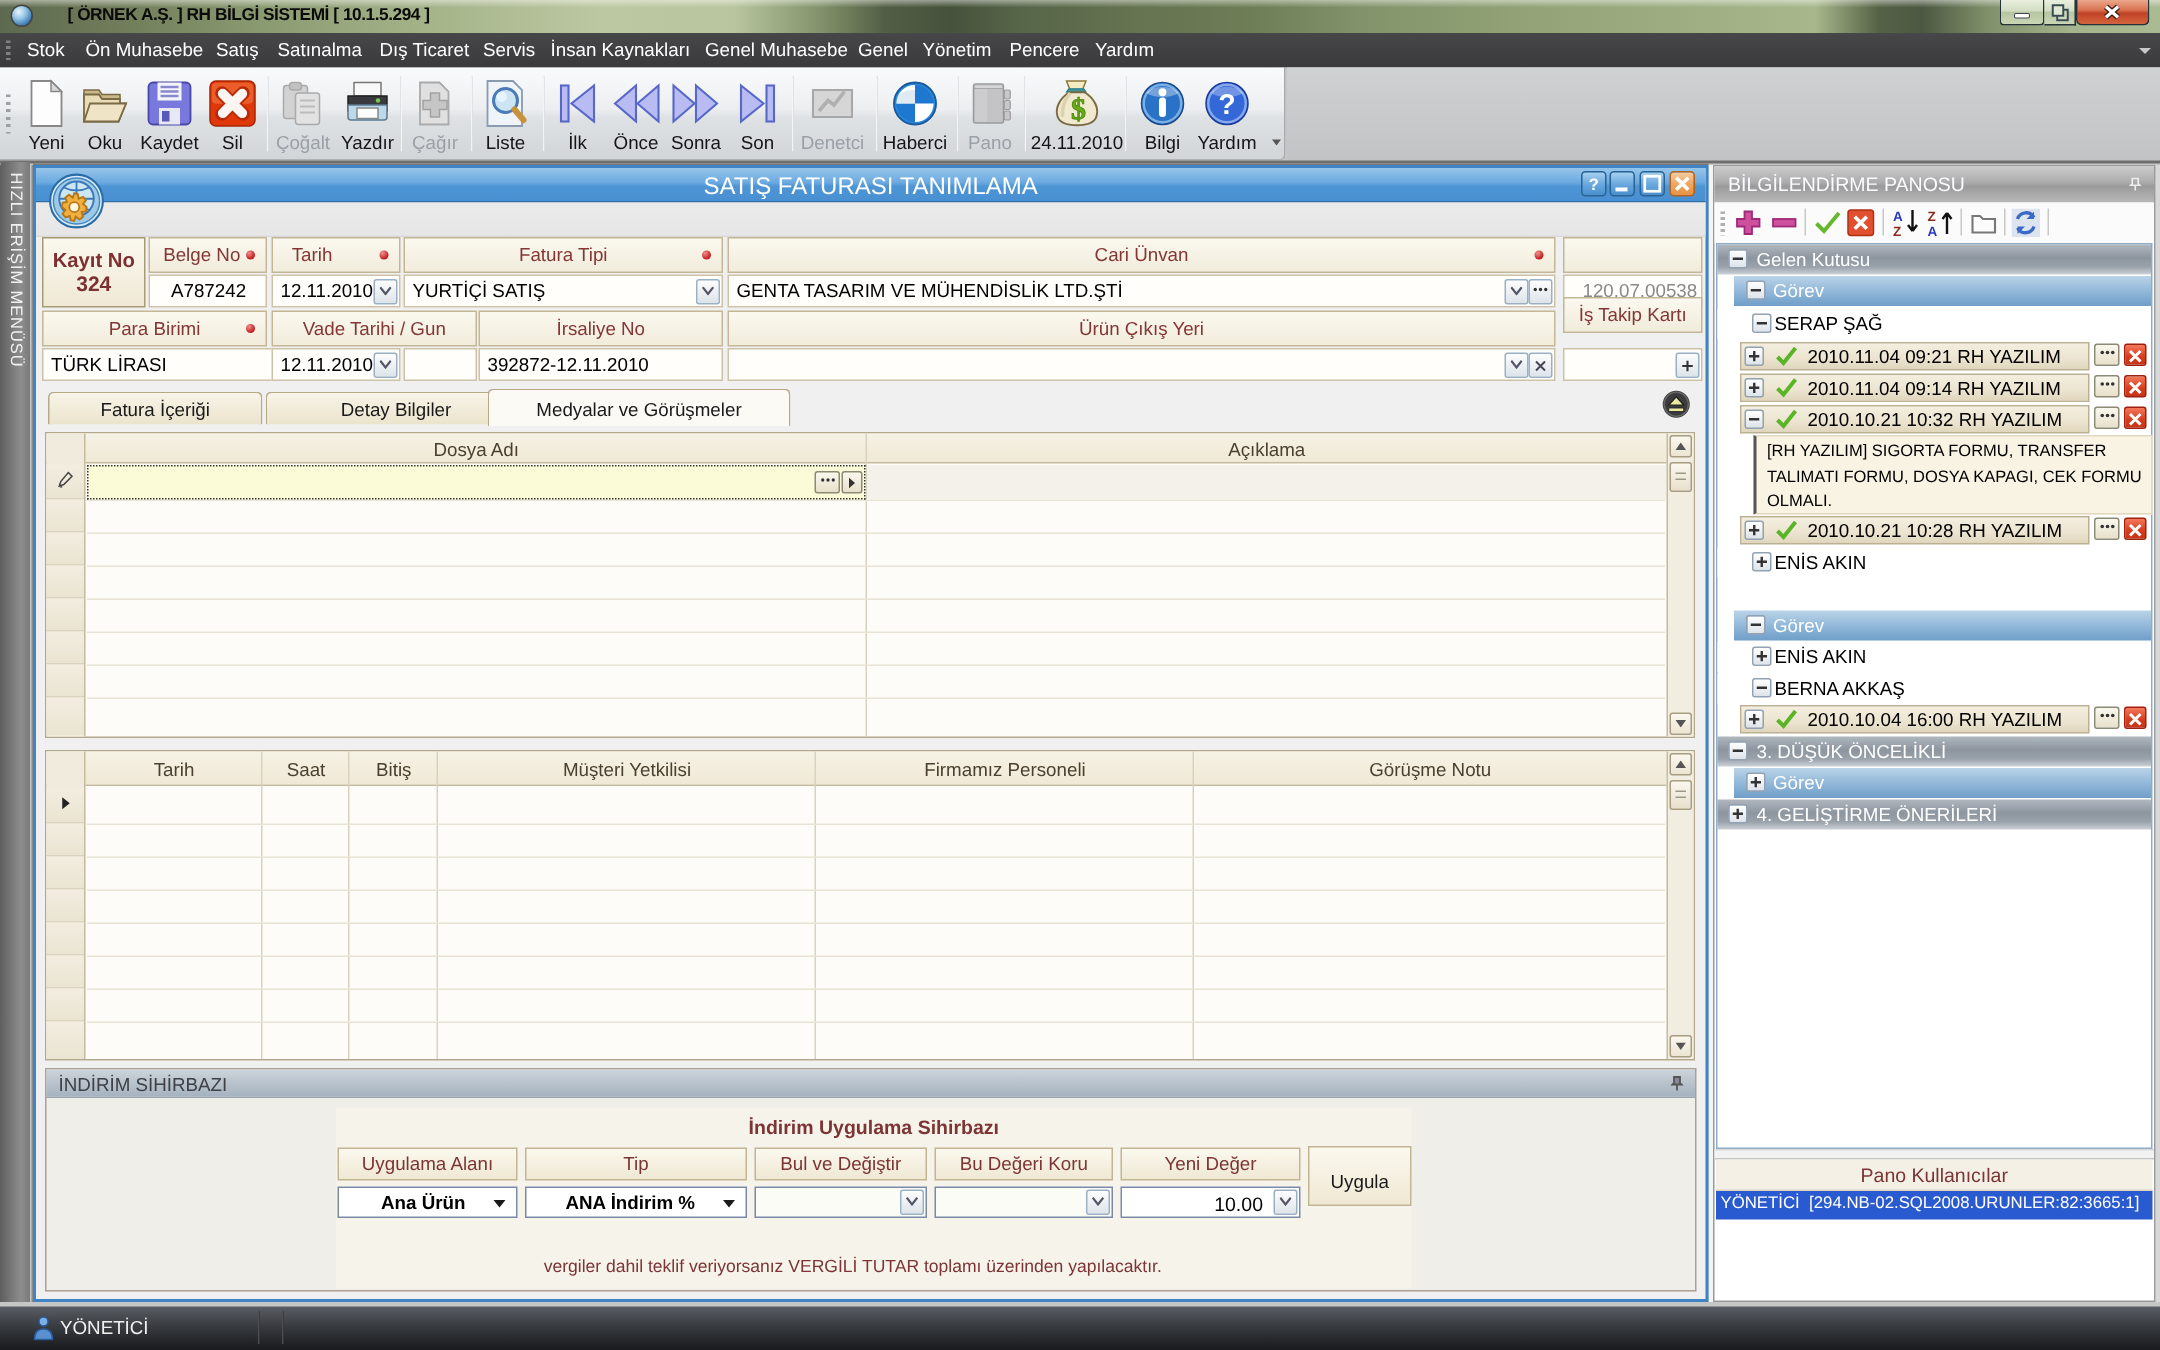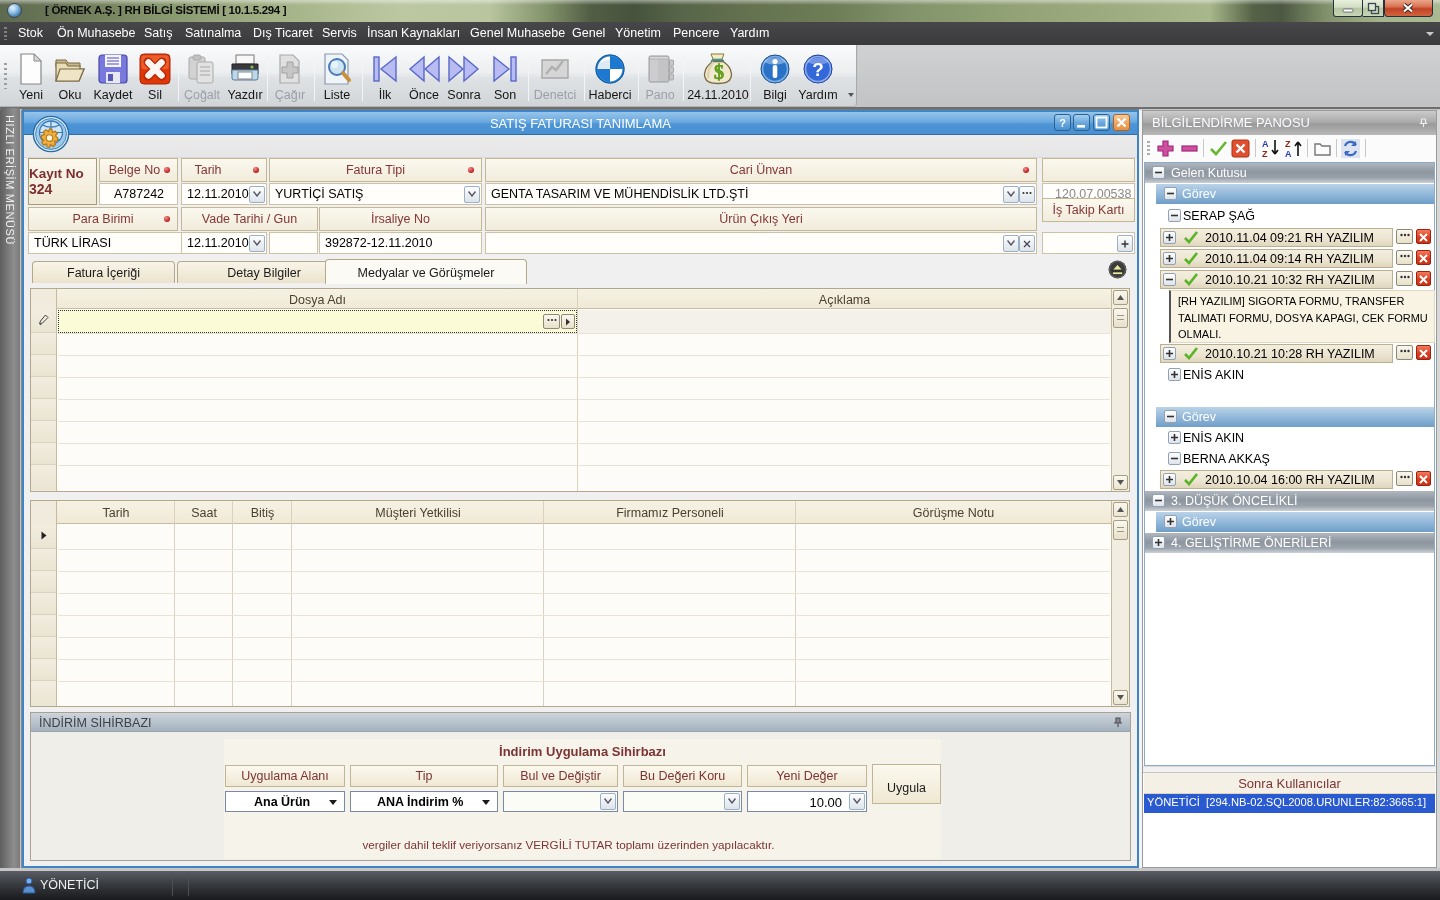--- a/index.html
+++ b/index.html
@@ -51,21 +51,21 @@
 
 
 #gapA { position:absolute; top:110px; left:1139px; width:3px; height:758px; background:#f4f4f4; }
 #gapB { position:absolute; top:110px; left:1437px; width:3px; height:758px; background:#d8d8d8; }
 
 
 #mainwin { position:absolute; top:110px; left:22px; width:1117px; height:758px;
   border:2px solid #3f85c6; background:#f0f0f0; box-shadow:-1px 0 0 #8a8a8a,0 -1px 0 #7a7a7a; }
 #mwtitle { position:absolute; top:0; left:0; width:100%; height:23px;
   background:linear-gradient(180deg,#97c5ea 0%,#6aa9e0 45%,#4d95d5 55%,#4990d2 100%); border-bottom:1px solid #2e6da8; }
-#mwtitle .cap { position:absolute; width:100%; text-align:center; top:4px; color:#fff; font-size:13px; }
+#mwtitle .cap { position:absolute; width:100%; text-align:center; top:4px; color:#fff; font-size:16px; }
 #mwtools { position:absolute; top:23px; left:0; width:100%; height:23px; background:linear-gradient(180deg,#ebebeb,#e6e6e6); border-bottom:1px solid #d8d8d8; }
 .mwbtn { position:absolute; top:2px; width:17px; height:17px; border-radius:3px; border:1px solid #2a6294;
   background:linear-gradient(180deg,#a6d0ef 0%,#68a6dc 55%,#4890cf 100%); }
 #mwbtn-close { background:linear-gradient(180deg,#f6cb9e 0%,#efa45e 55%,#e89244 100%); border-color:#b06420; }
 .mwbtn svg { display:block; margin:0 auto; }
 
 
 .flabel { position:absolute; height:24px; background:linear-gradient(180deg,#fbf8ef,#f1ecdb); border:1px solid #c3b795; color:#843636; text-align:center; font-size:12.5px; }
 .flabel .txt { position:relative; top:4px; }
 .fdot { position:absolute; top:8px; right:7px; width:6px; height:6px; border-radius:50%; background:radial-gradient(circle at 35% 30%,#f09090,#c21a1a 70%); }
@@ -392,21 +392,21 @@
       <circle cx="19" cy="17.5" r="11.5" fill="#cde6f6" stroke="#3a7ab8" stroke-width="1.3"></circle>
       <path d="M19 6 v23 M7.5 17.5 h23 M10.5 10 a15 11 0 0 0 17 0 M10.5 25 a15 11 0 0 1 17 0" fill="none" stroke="#3a7ab8" stroke-width="1.2"></path>
       <g transform="translate(17.5,24.5) scale(1.18)">
           <path d="M0 -9 L2 -8.6 L2.5 -6 L5 -7 L6.6 -5 L5 -3 L7 -1.2 L6.6 1.2 L4.2 1.6 L5 4.2 L3 5.8 L0.8 4.2 L0 6.6 L-2 6.2 L-2.5 3.8 L-5 4.6 L-6.6 2.6 L-5 0.4 L-7 -1.2 L-6.6 -3.7 L-4.2 -4.1 L-5 -6.6 L-3 -8.2 L-0.8 -6.6 z" fill="#f0b040" stroke="#b87818" stroke-width="1.1"></path>
           <circle cx="0" cy="-1.2" r="2.8" fill="#fdf6e0" stroke="#b87818" stroke-width="1"></circle>
         </g>
     </svg>
 
     <div id="formarea">
 
-      <div style="position:absolute;left:4px;top:46px;width:69px;height:47px;background:linear-gradient(180deg,#fbf8ef,#efe9d5);border:1px solid #a79b72;text-align:left;color:#7c3030;font-weight:bold;">
+      <div style="position:absolute;left:4px;top:46px;width:69px;height:47px;background:linear-gradient(180deg,#fbf8ef,#efe9d5);border:1px solid #a79b72;text-align:center;color:#7c3030;font-weight:bold;">
         <div style="margin-top:7px;font-size:13.5px;">Kayıt No</div>
           <div style="font-size:14px;">324</div>
       </div>
       <div class="flabel" style="left:75px;top:46px;width:79px;"><span class="txt" style="left:-4px;">Belge No</span><span class="fdot"></span></div>
       <div class="flabel" style="left:157px;top:46px;width:86px;"><span class="txt" style="left:-16px;">Tarih</span><span class="fdot"></span></div>
       <div class="flabel" style="left:245px;top:46px;width:213px;"><span class="txt">Fatura Tipi</span><span class="fdot"></span></div>
       <div class="flabel" style="left:461px;top:46px;width:552px;"><span class="txt">Cari Ünvan</span><span class="fdot"></span></div>
       <div class="flabel" style="left:1018px;top:46px;width:93px;"></div>
 
       <div class="finput" style="left:75px;top:71px;width:79px;">
@@ -861,21 +861,21 @@
               <path d="M3.5 0 V7 M0 3.5 H7" stroke="#333" stroke-width="1.6"></path>
             </svg>
           </span></div>
     </div>
     <div id="rsplit" style="top:655px;"><svg width="20" height="5" style="margin-top:1px;">
           <circle cx="2" cy="2" r="1.2" fill="#999"></circle>
           <circle cx="7" cy="2" r="1.2" fill="#999"></circle>
           <circle cx="12" cy="2" r="1.2" fill="#999"></circle>
           <circle cx="17" cy="2" r="1.2" fill="#999"></circle>
         </svg></div>
-    <div id="raktif" style="top:662px;"><span style="position:relative;top:3px;">Sonra Kullanıcılar</span></div>
+    <div id="raktif" style="top:662px;"><span style="position:relative;top:3px;">Pano Kullanıcılar</span></div>
     <div id="rsel" style="top:683px;"><span style="position:relative;top:2px;left:3px;">YÖNETİCİ&nbsp; [294.NB-02.SQL2008.URUNLER:82:3665:1]</span></div>
   </div>
 
   <div id="statusbar">
     <svg style="position:absolute;top:6px;left:22px;" width="14" height="17" viewBox="0 0 14 17">
       <circle cx="7" cy="4" r="3" fill="#7ab0e8" stroke="#2a5a9a"></circle>
       <path d="M1 16 Q1 9 7 9 Q13 9 13 16 Z" fill="#5a90d0" stroke="#2a5a9a"></path>
     </svg>
     <span class="uname">YÖNETİCİ</span>
     <div class="ssep" style="left:172px;"></div>

